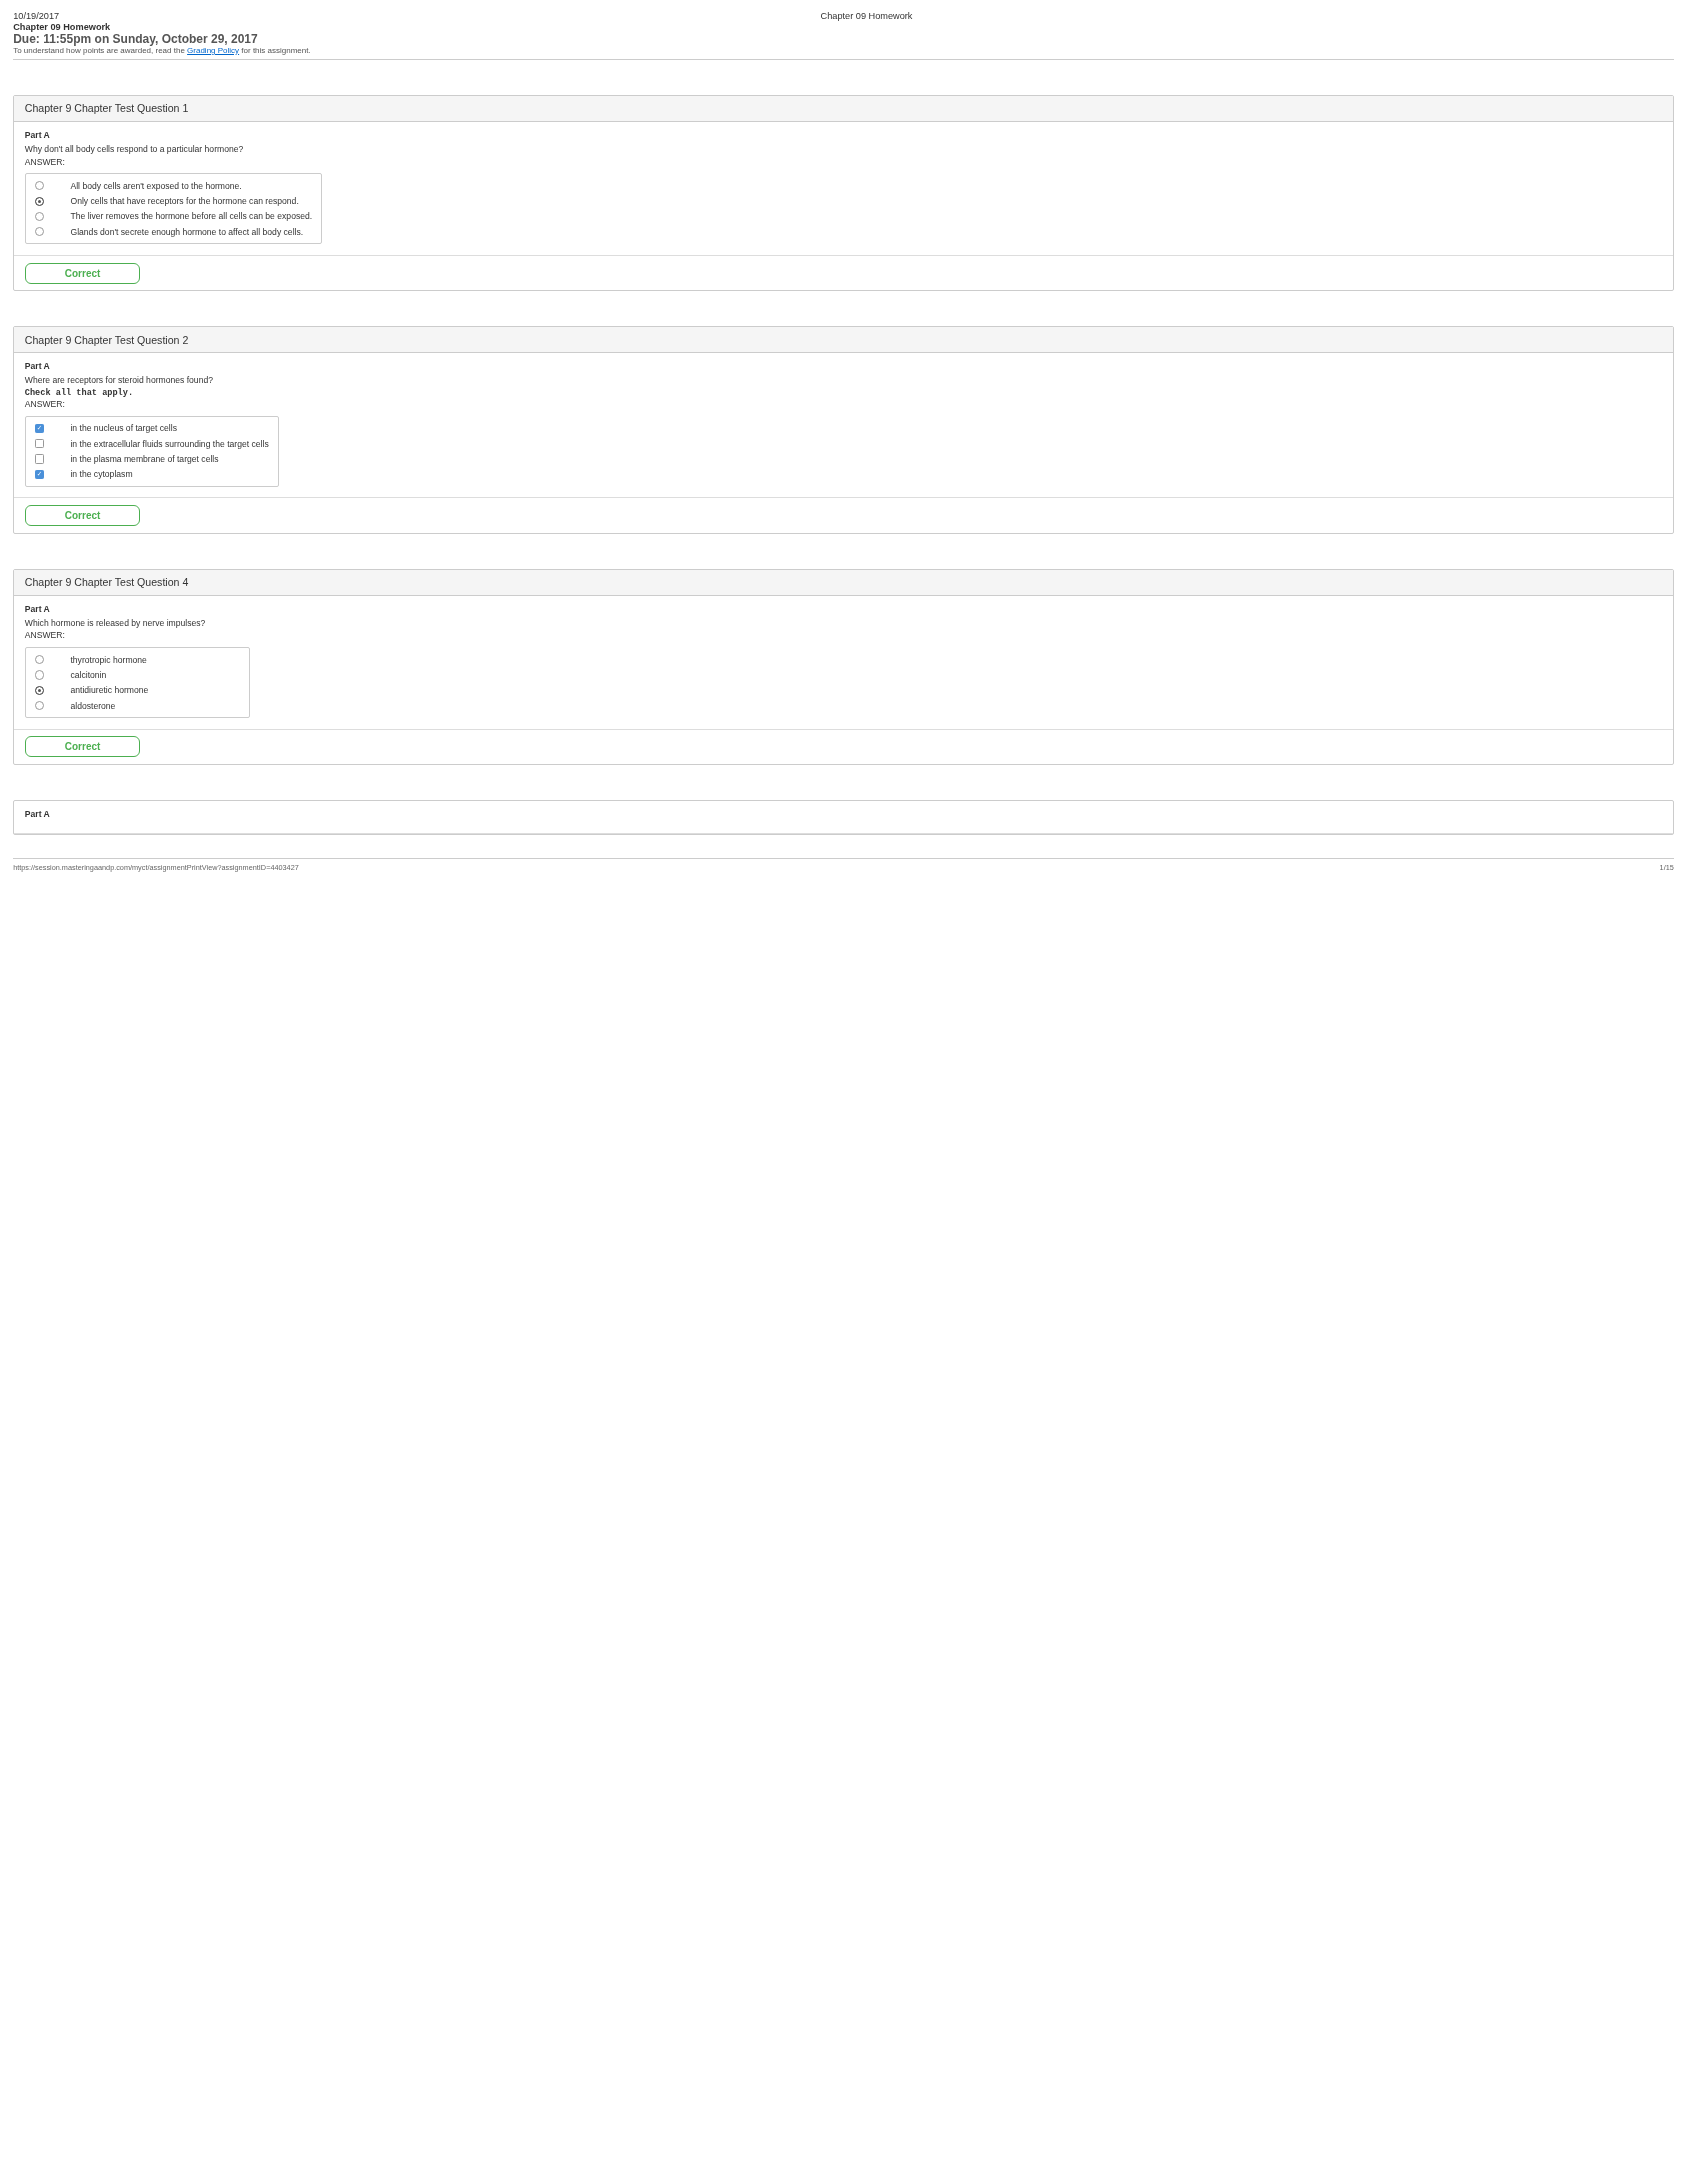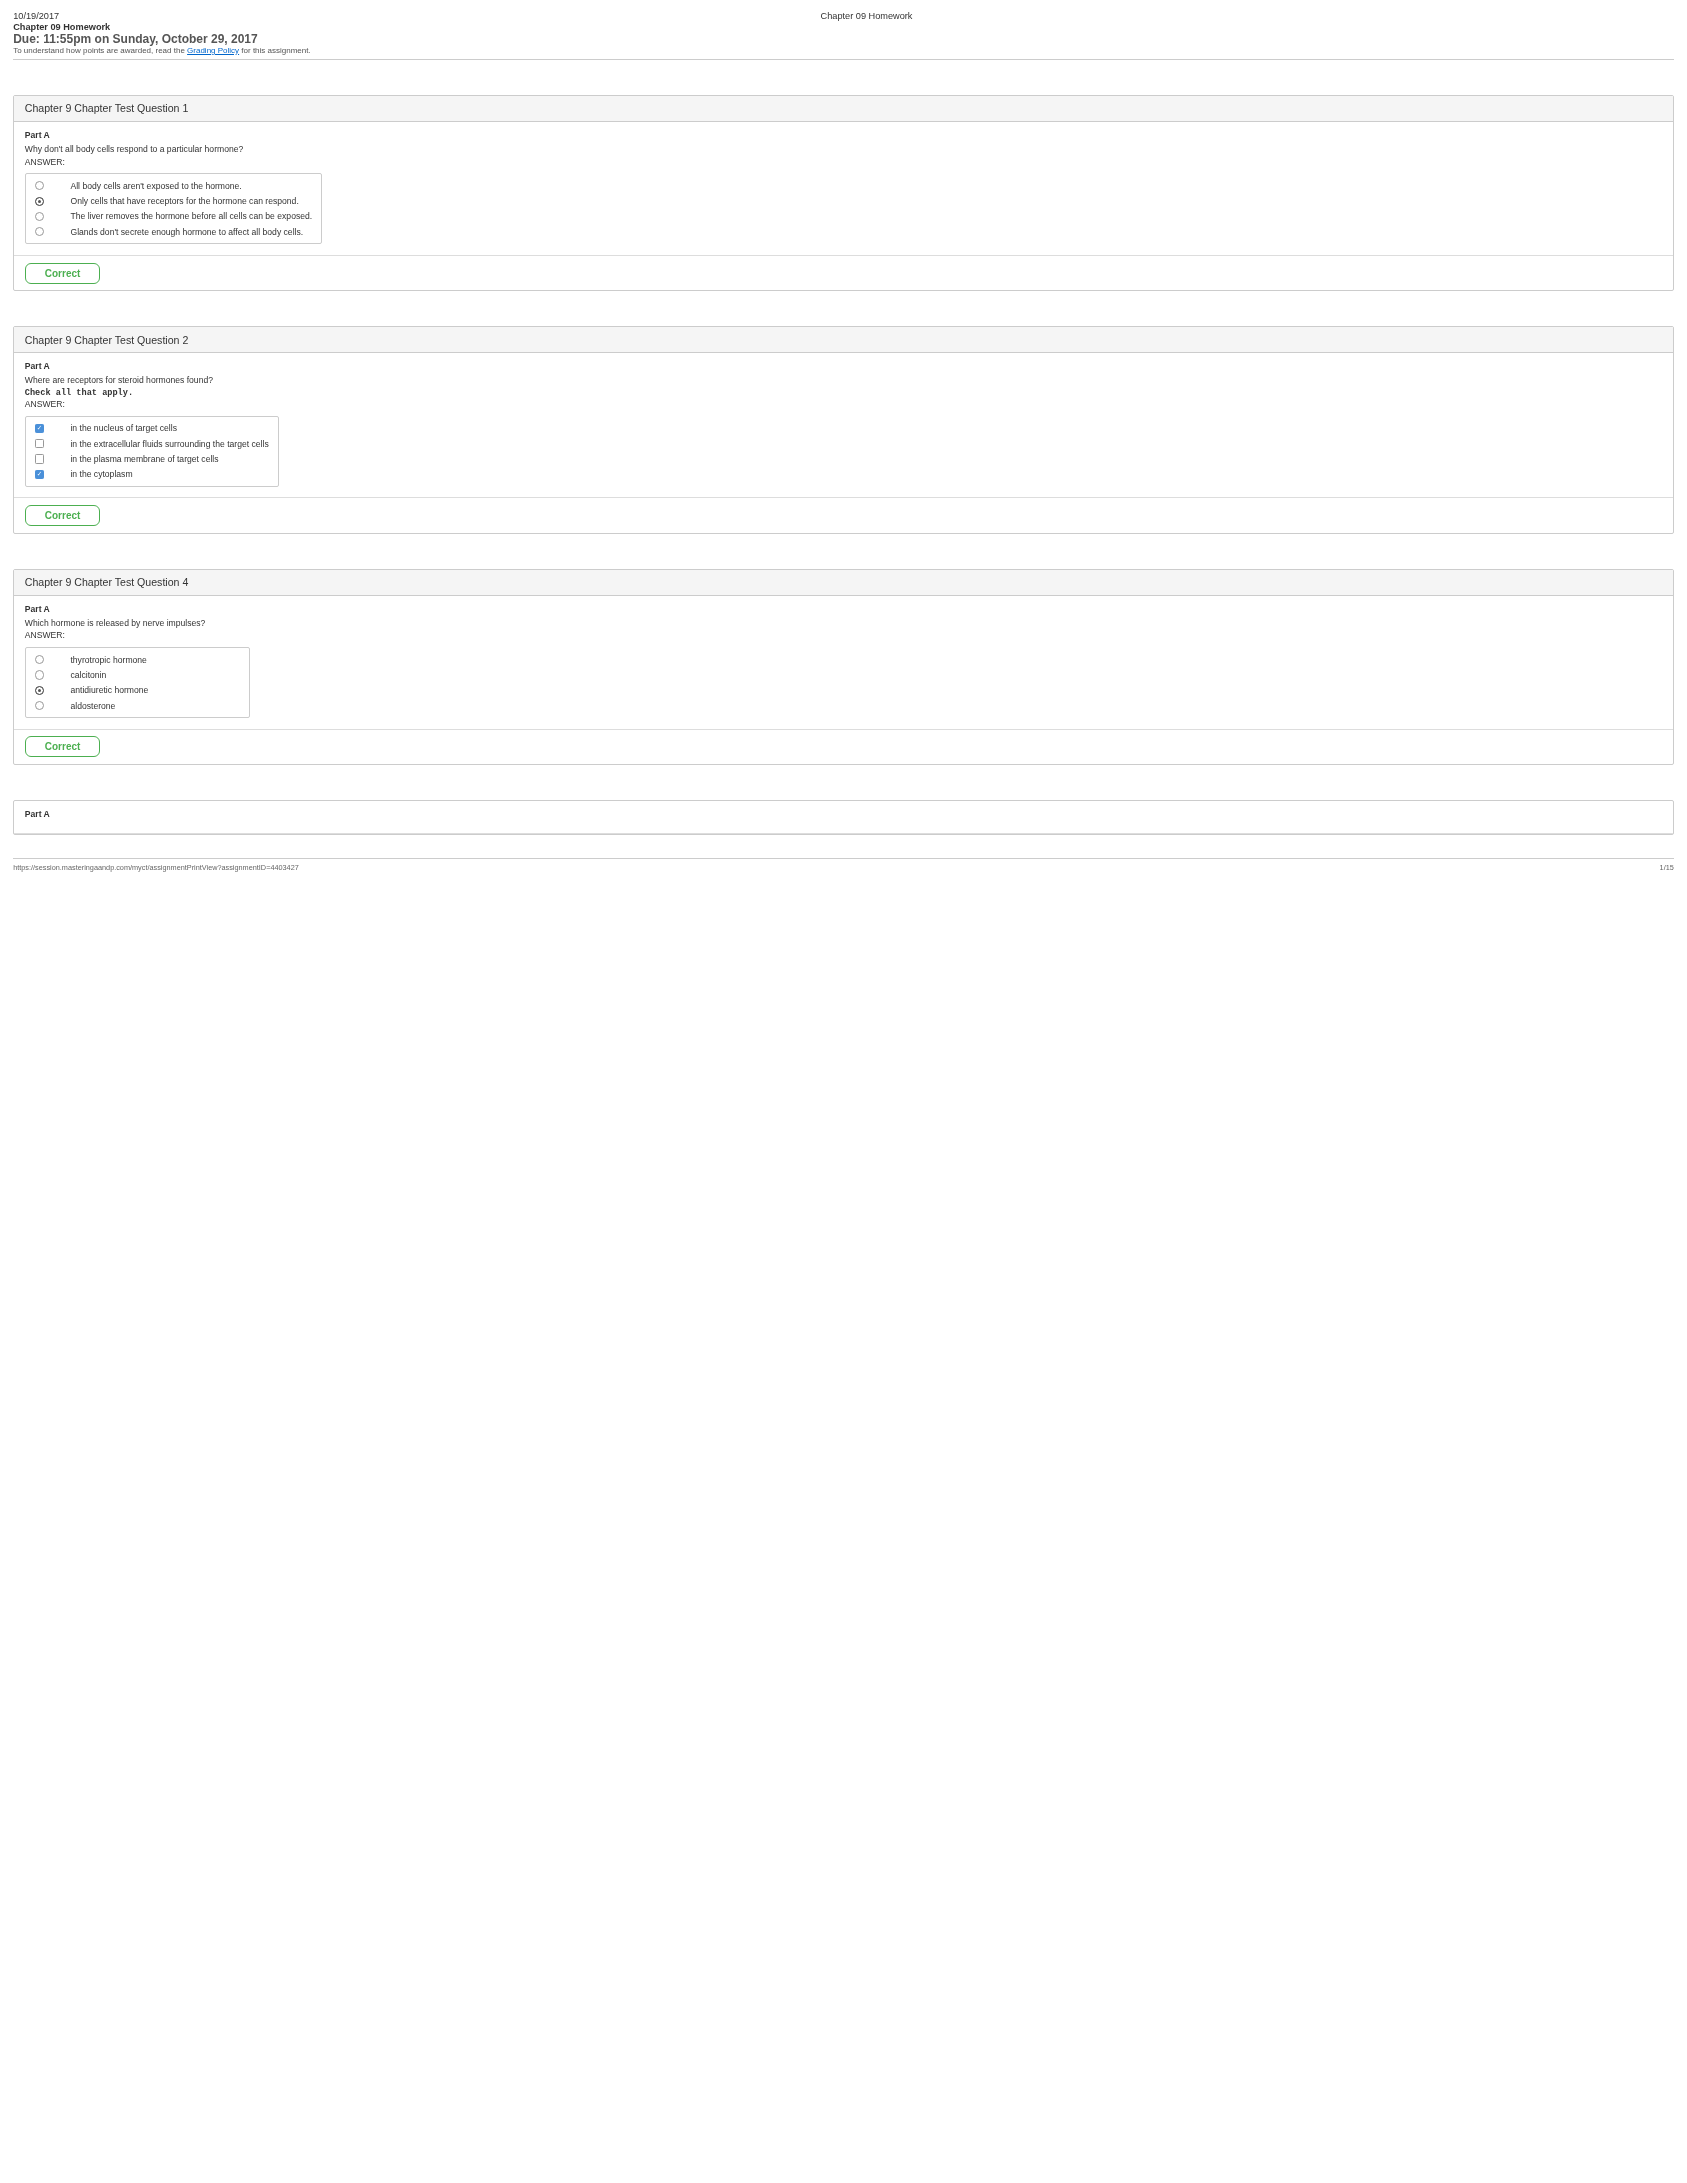--- a/index.html
+++ b/index.html
@@ -120,21 +120,21 @@
       background: #4a90d9;
       border-color: #4a90d9;
       color: #fff;
       font-size: 6.6px;
     }
     .correct-badge {
       display: inline-block;
       border: 1.3px solid #4caf50;
       color: #4caf50;
       border-radius: 6px;
-      padding: 4px 19px;
+      padding: 4px 39px;
       font-size: 10px;
       font-weight: bold;
       margin: 6.6px 10.6px 6.6px 10.6px;
     }
     .page-footer {
       display: flex;
       justify-content: space-between;
       font-size: 7.3px;
       color: #666;
       border-top: 0.7px solid #ccc;

